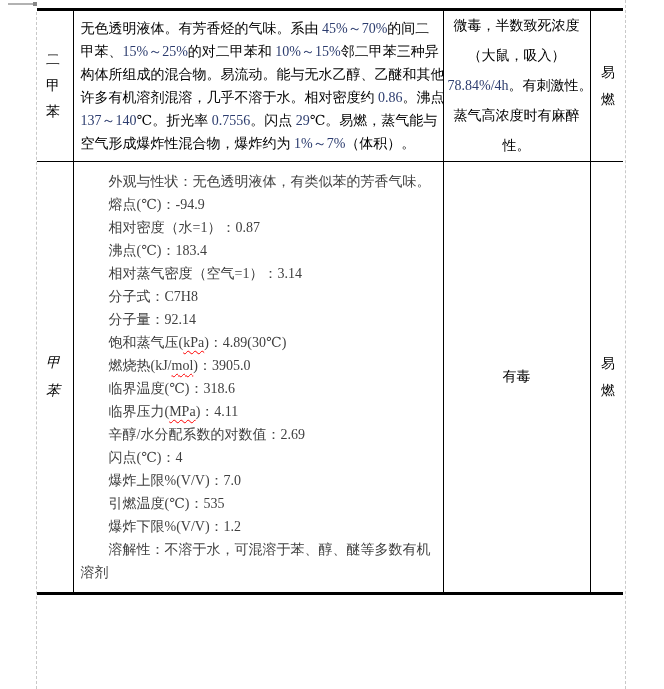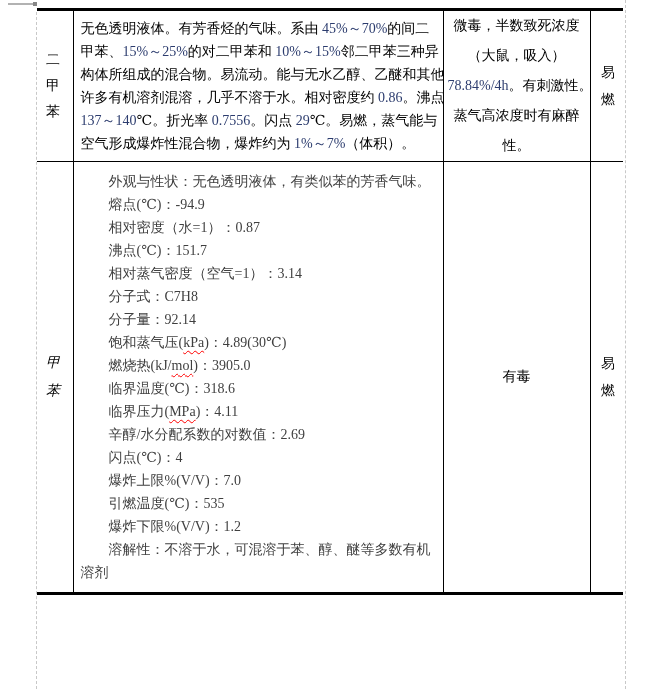--- a/index.html
+++ b/index.html
@@ -108,21 +108,21 @@
 蒸气高浓度时有麻醉
 性。</td>
       <td class="flam-cell">易燃</td>
     </tr>
     <tr>
       <td class="name-cell name-r2" style="height:430px">甲苯</td>
       <td class="props-cell">
             <div class="prop-line">外观与性状：无色透明液体，有类似苯的芳香气味。</div>
             <div class="prop-line">熔点(℃)：-94.9</div>
             <div class="prop-line">相对密度（水=1）：0.87</div>
-            <div class="prop-line">沸点(℃)：151.7</div>
+            <div class="prop-line">沸点(℃)：183.4</div>
             <div class="prop-line">相对蒸气密度（空气=1）：3.14</div>
             <div class="prop-line">分子式：C7H8</div>
             <div class="prop-line">分子量：92.14</div>
             <div class="prop-line">饱和蒸气压(<span class="sq">kPa</span>)：4.89(30℃)</div>
             <div class="prop-line">燃烧热(kJ/<span class="sq">mol</span>)：3905.0</div>
             <div class="prop-line">临界温度(℃)：318.6</div>
             <div class="prop-line">临界压力(<span class="sq">MPa</span>)：4.11</div>
             <div class="prop-line">辛醇/水分配系数的对数值：2.69</div>
             <div class="prop-line">闪点(℃)：4</div>
             <div class="prop-line">爆炸上限%(V/V)：7.0</div>

